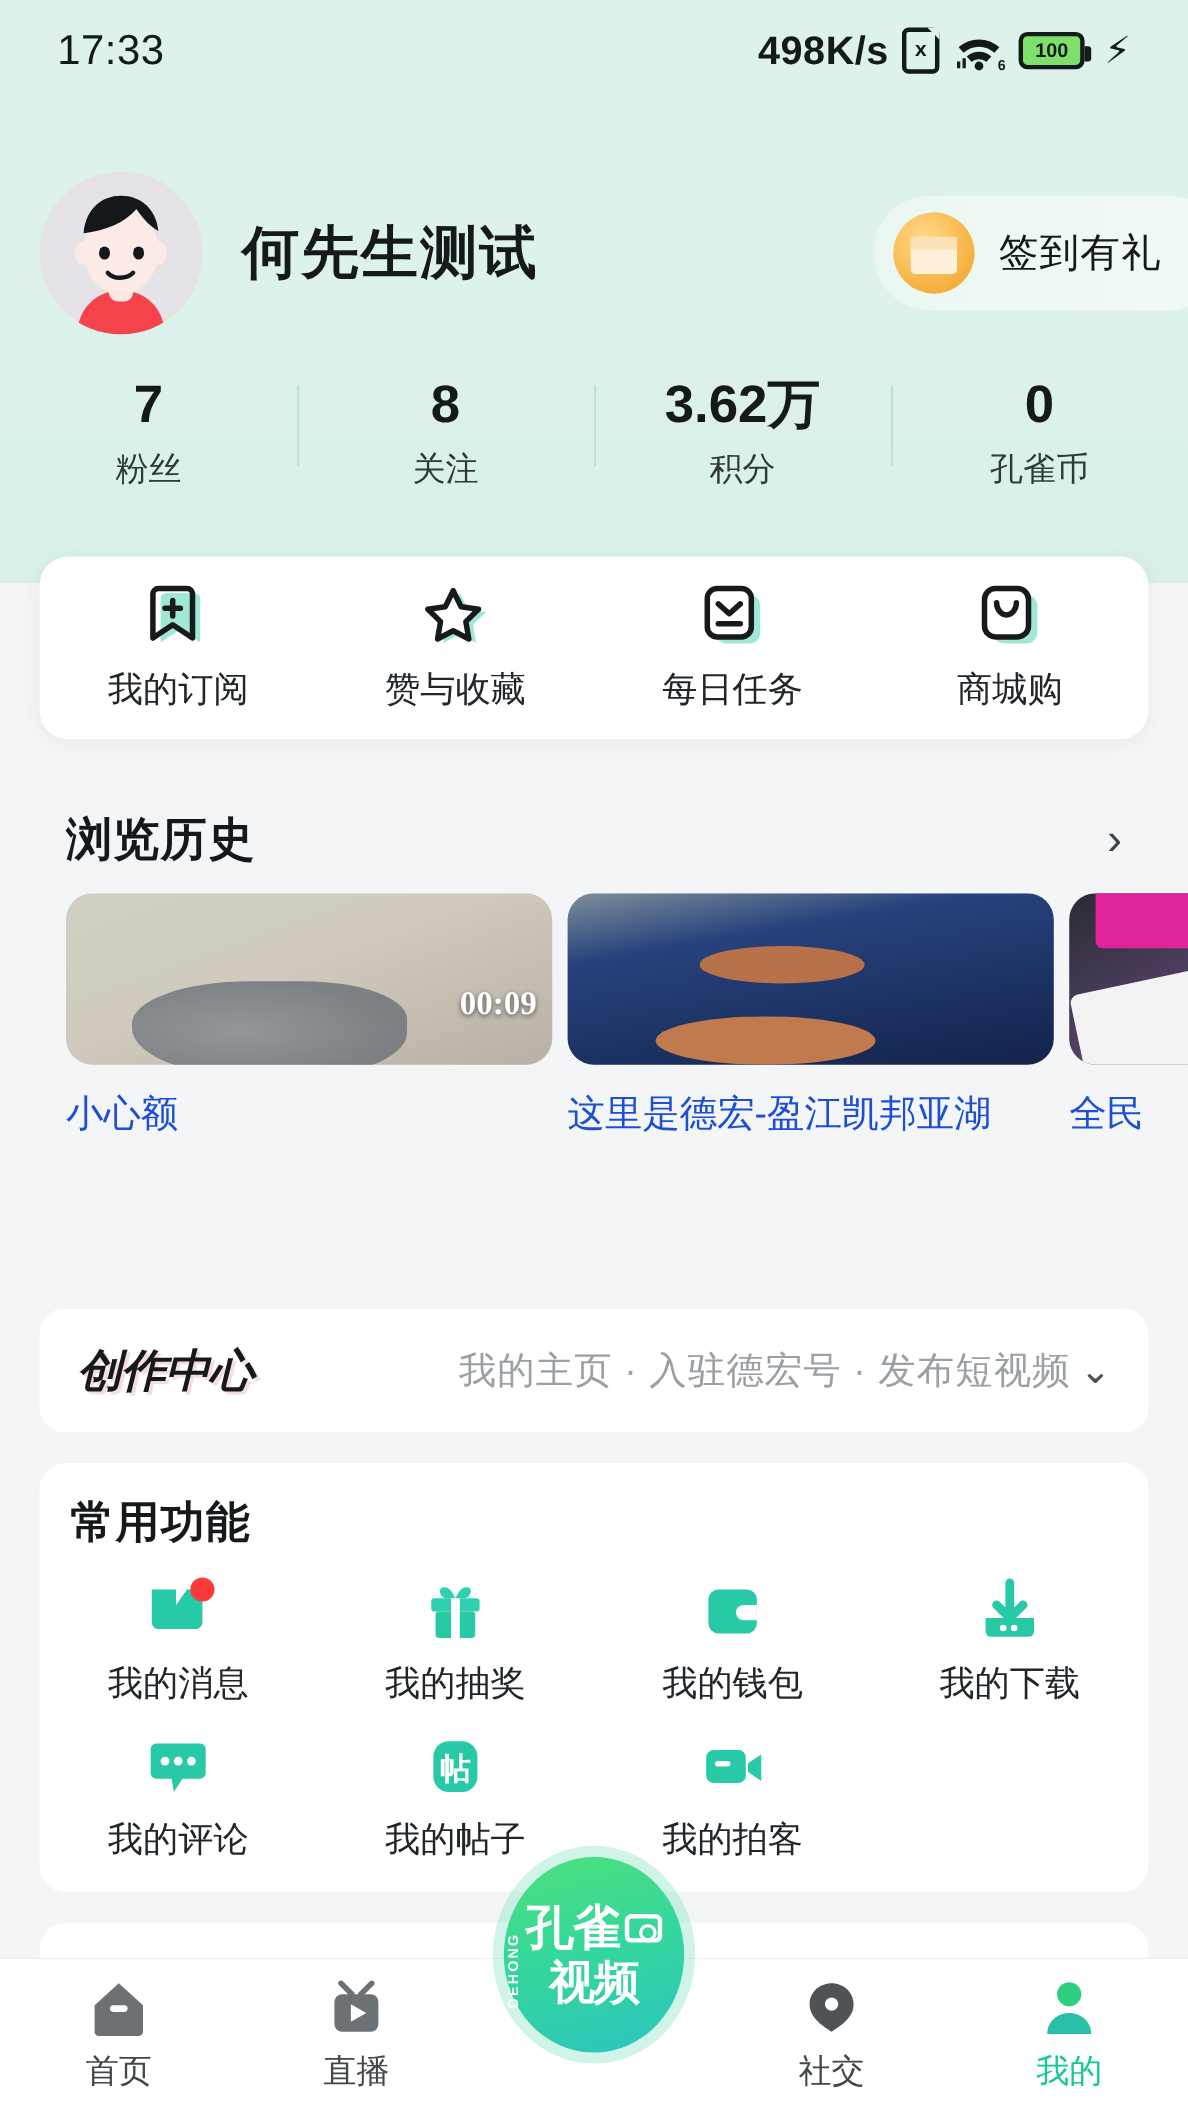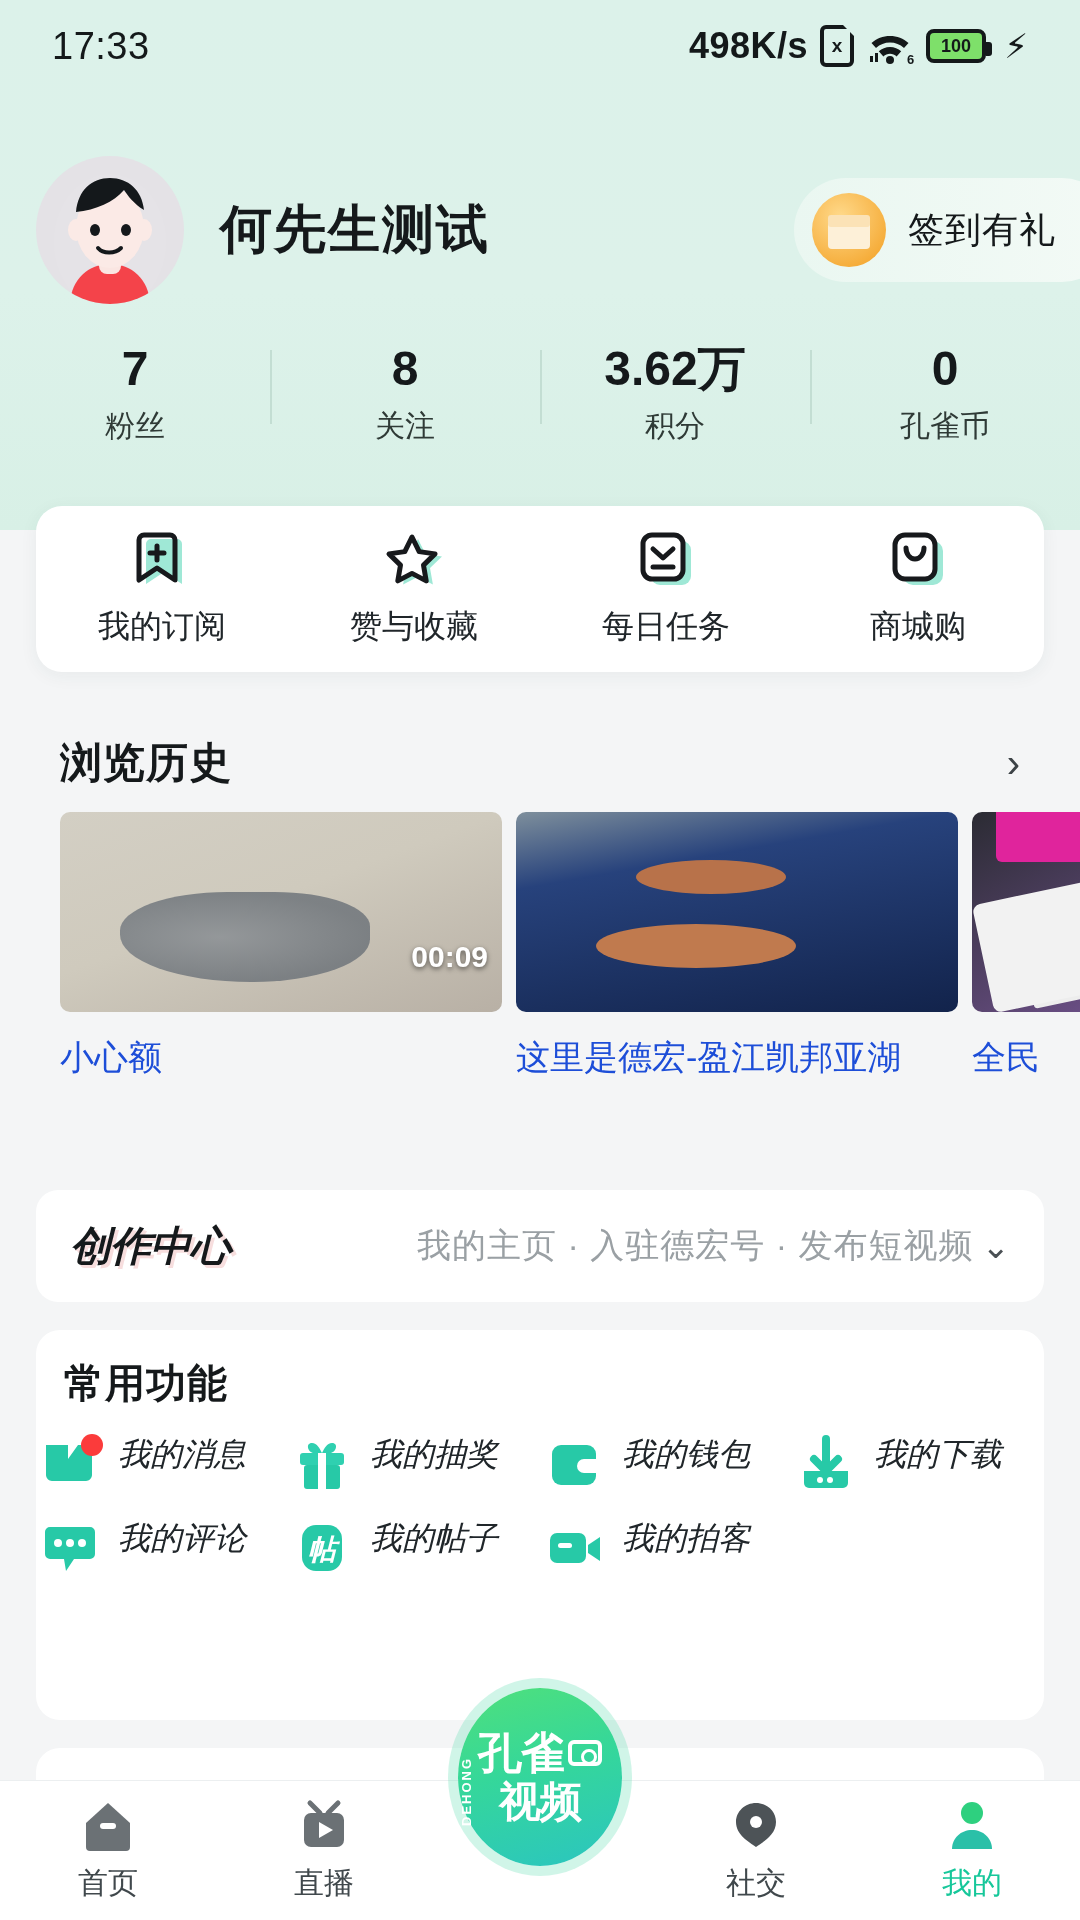--- a/index.html
+++ b/index.html
@@ -106,21 +106,21 @@
   }
   .sec-title{font-size:42px;font-weight:800;color:#15191b;letter-spacing:1px;}
   .chev{font-size:40px;color:#3d4347;font-weight:400;}
 
   .hist-row{
     position:absolute;left:0;top:812px;width:1080px;height:330px;
     display:flex;gap:14px;padding-left:60px;overflow:hidden;
   }
   .hcard{width:442px;flex:none;}
   .hthumb{
-    width:442px;height:200px;border-radius:10px;overflow:hidden;position:relative;
+    width:442px;height:156px;border-radius:24px;overflow:hidden;position:relative;font-family:Liberation Serif, serif;
   }
   .hdur{
     position:absolute;right:14px;bottom:38px;color:#fff;font-size:30px;font-weight:800;
     text-shadow:0 2px 5px rgba(0,0,0,.55);
   }
   .htitle{
     margin-top:22px;font-size:34px;color:#1d4ed8;line-height:1.38;
     max-width:430px;
   }
   .thumb-a{background:linear-gradient(160deg,#d3cfc4 0%,#cfcabd 45%,#b8b0a5 100%);}
@@ -152,21 +152,21 @@
   .cc-sub{font-size:34px;color:#9aa0a4;letter-spacing:1px;}
   .cc-chev{font-size:34px;color:#4a5054;}
 
   
   .common{
     position:absolute;left:36px;top:1330px;width:1008px;height:390px;
     background:#fff;border-radius:24px;padding:26px 0 0 0;
   }
   .common .sec-title{padding-left:28px;font-size:40px;}
   .fgrid{display:flex;flex-wrap:wrap;margin-top:22px;}
-  .fitem{width:25%;display:flex;flex-direction:row;align-items:flex-start;gap:14px;margin-bottom:22px;font-style:italic;}
+  .fitem{width:25%;display:flex;flex-direction:column;align-items:center;gap:14px;margin-bottom:22px;}
   .ficon{width:68px;height:62px;position:relative;}
   .flabel{font-size:32px;color:#20262a;}
 
   
   .settings{
     position:absolute;left:36px;top:1748px;width:1008px;height:120px;
     background:#fff;border-radius:24px;display:flex;align-items:center;
     justify-content:space-between;padding:0 34px;
   }
   .set-title{font-size:42px;font-weight:800;color:#15191b;}

